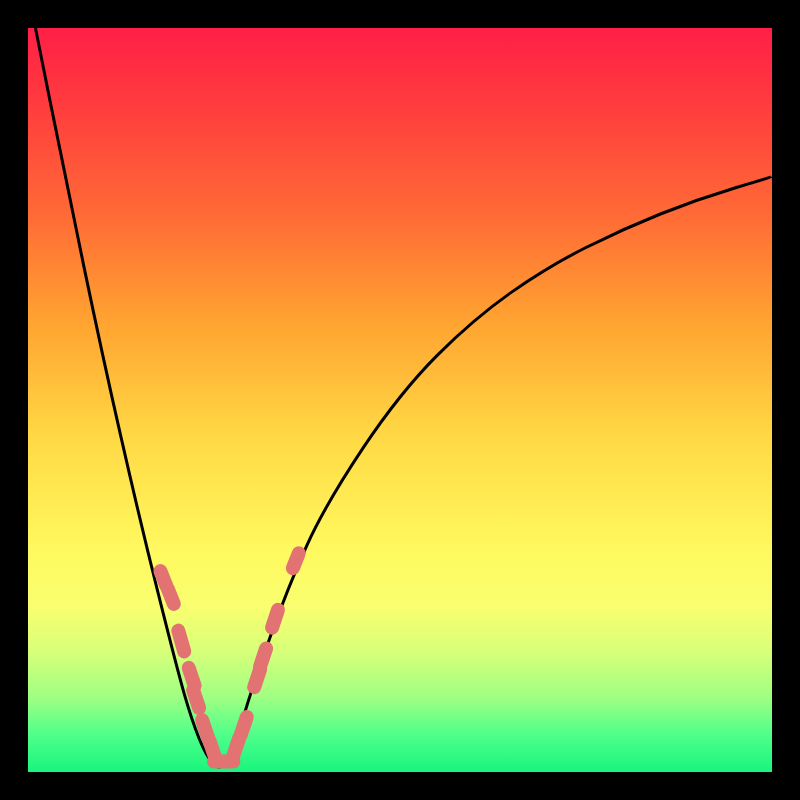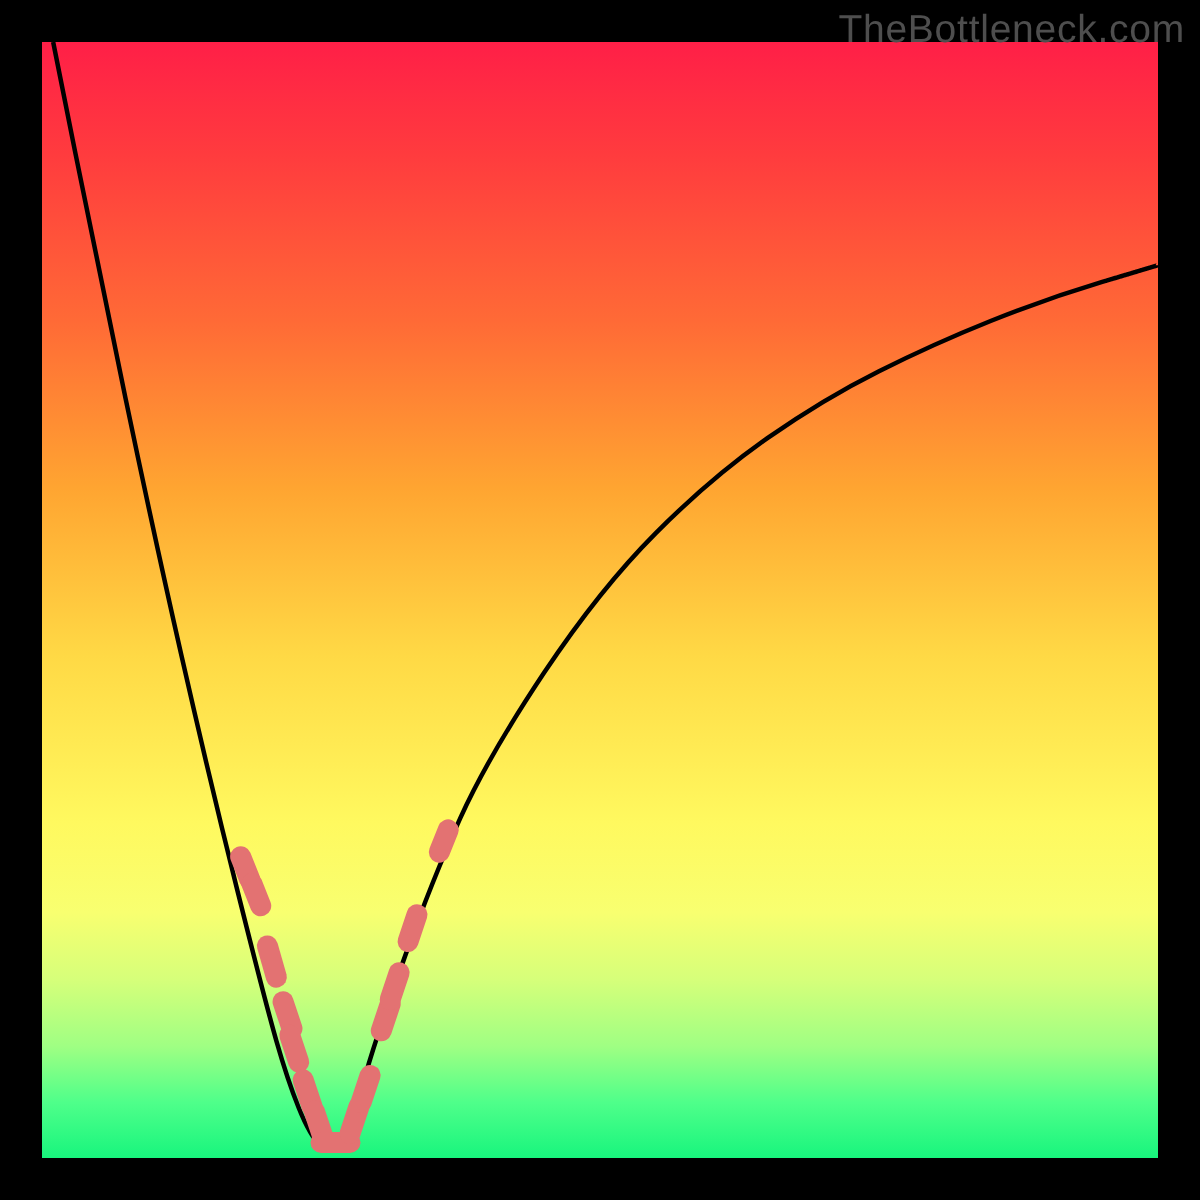--- a/index.html
+++ b/index.html
@@ -86,14 +86,13 @@
           <line x1="186" y1="733.584" x2="205.34400000000002" y2="733.584" class="dot-line"></line>
           <line x1="205.34400000000002" y1="727.632" x2="211.296" y2="709.776" class="dot-line"></line>
           <line x1="212.78400000000002" y1="706.8" x2="218.736" y2="688.944" class="dot-line"></line>
           <line x1="226.176" y1="659.184" x2="232.128" y2="641.328" class="dot-line"></line>
           <line x1="232.128" y1="638.352" x2="238.08" y2="620.496" class="dot-line"></line>
           <line x1="244.03199999999998" y1="599.664" x2="249.984" y2="581.808" class="dot-line"></line>
           <line x1="264.86400000000003" y1="540.144" x2="270.816" y2="525.264" class="dot-line"></line>
         </g>
     </svg>
   </div>
-  <div class="watermark">TheBottleneck.com</div>
 </div>
 
 </body></html>

